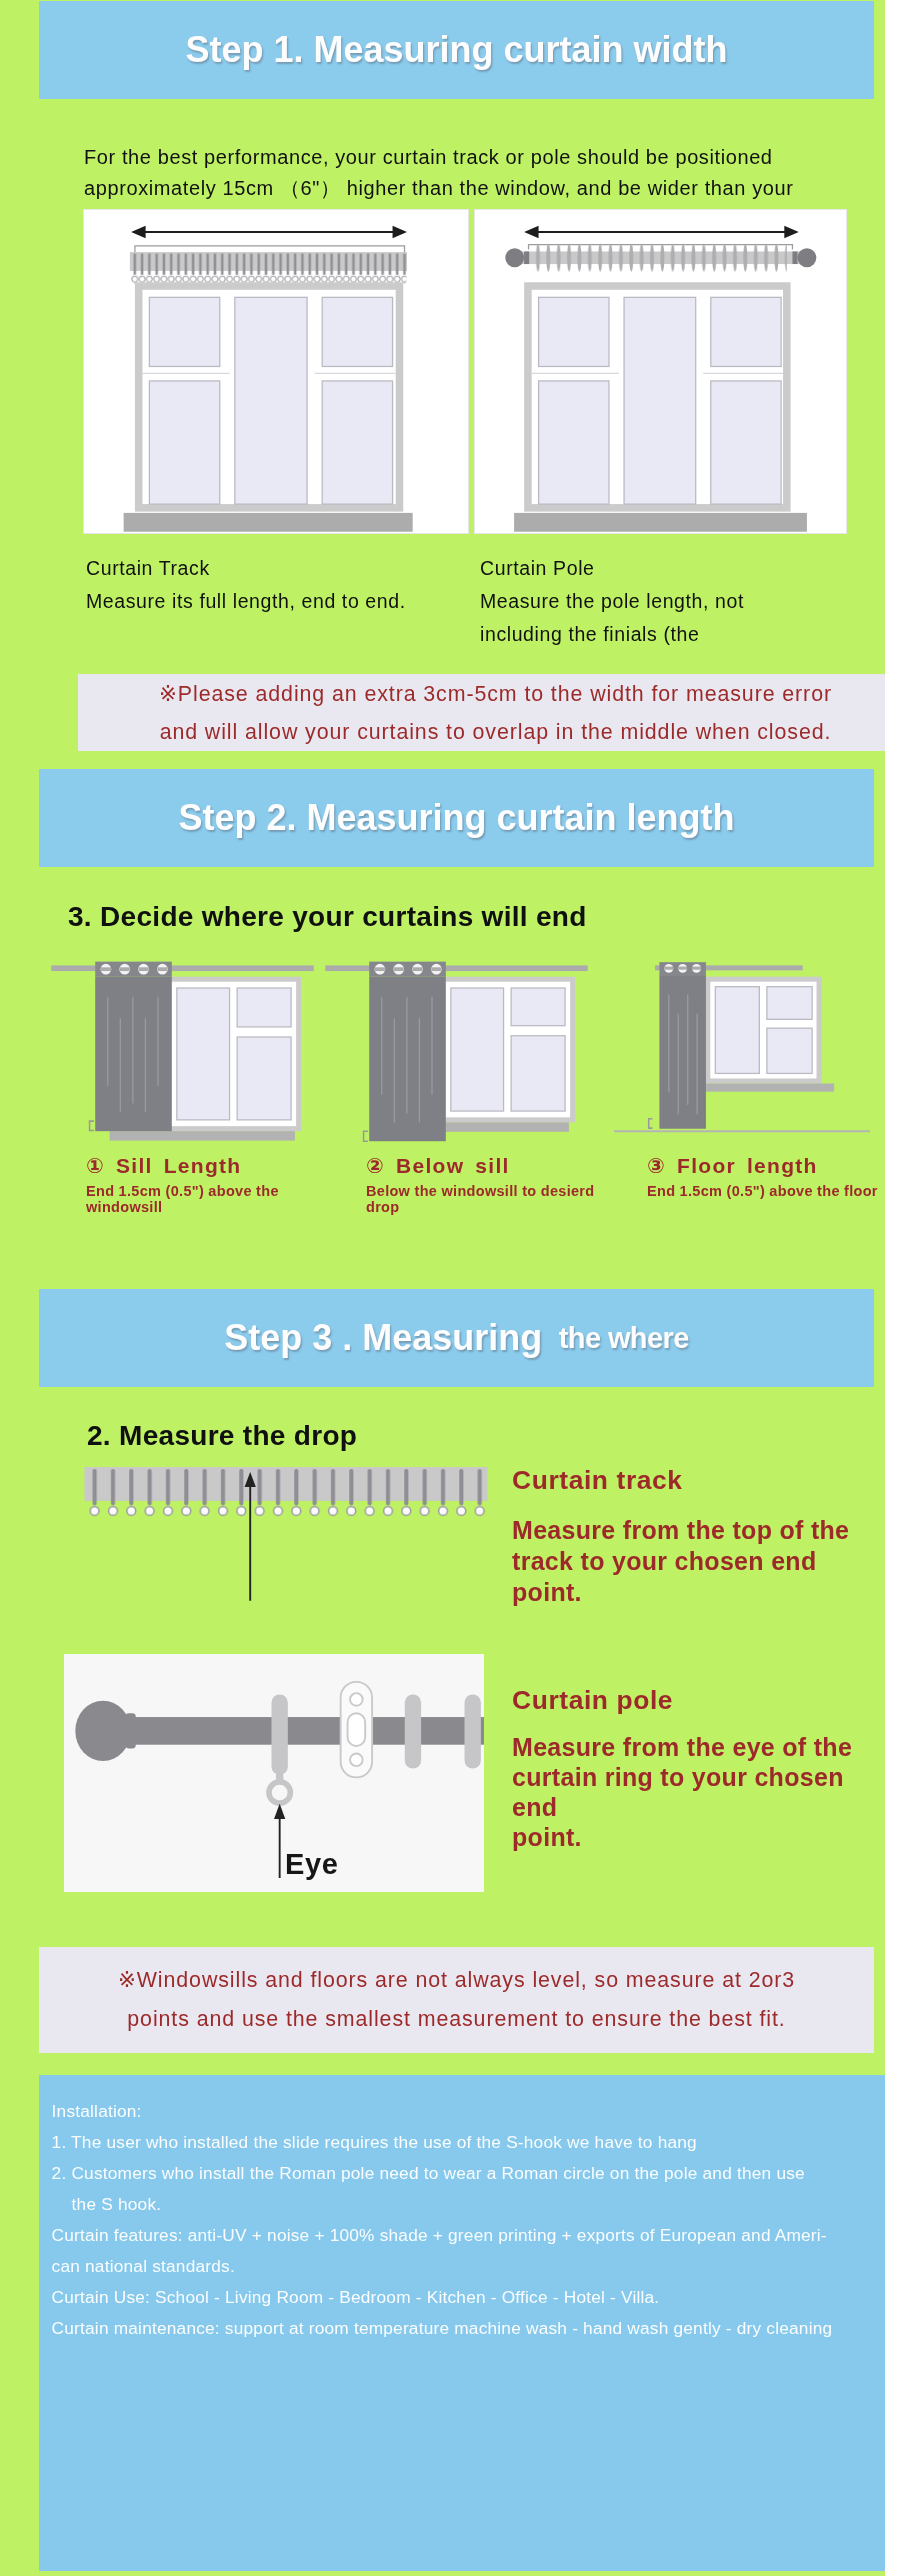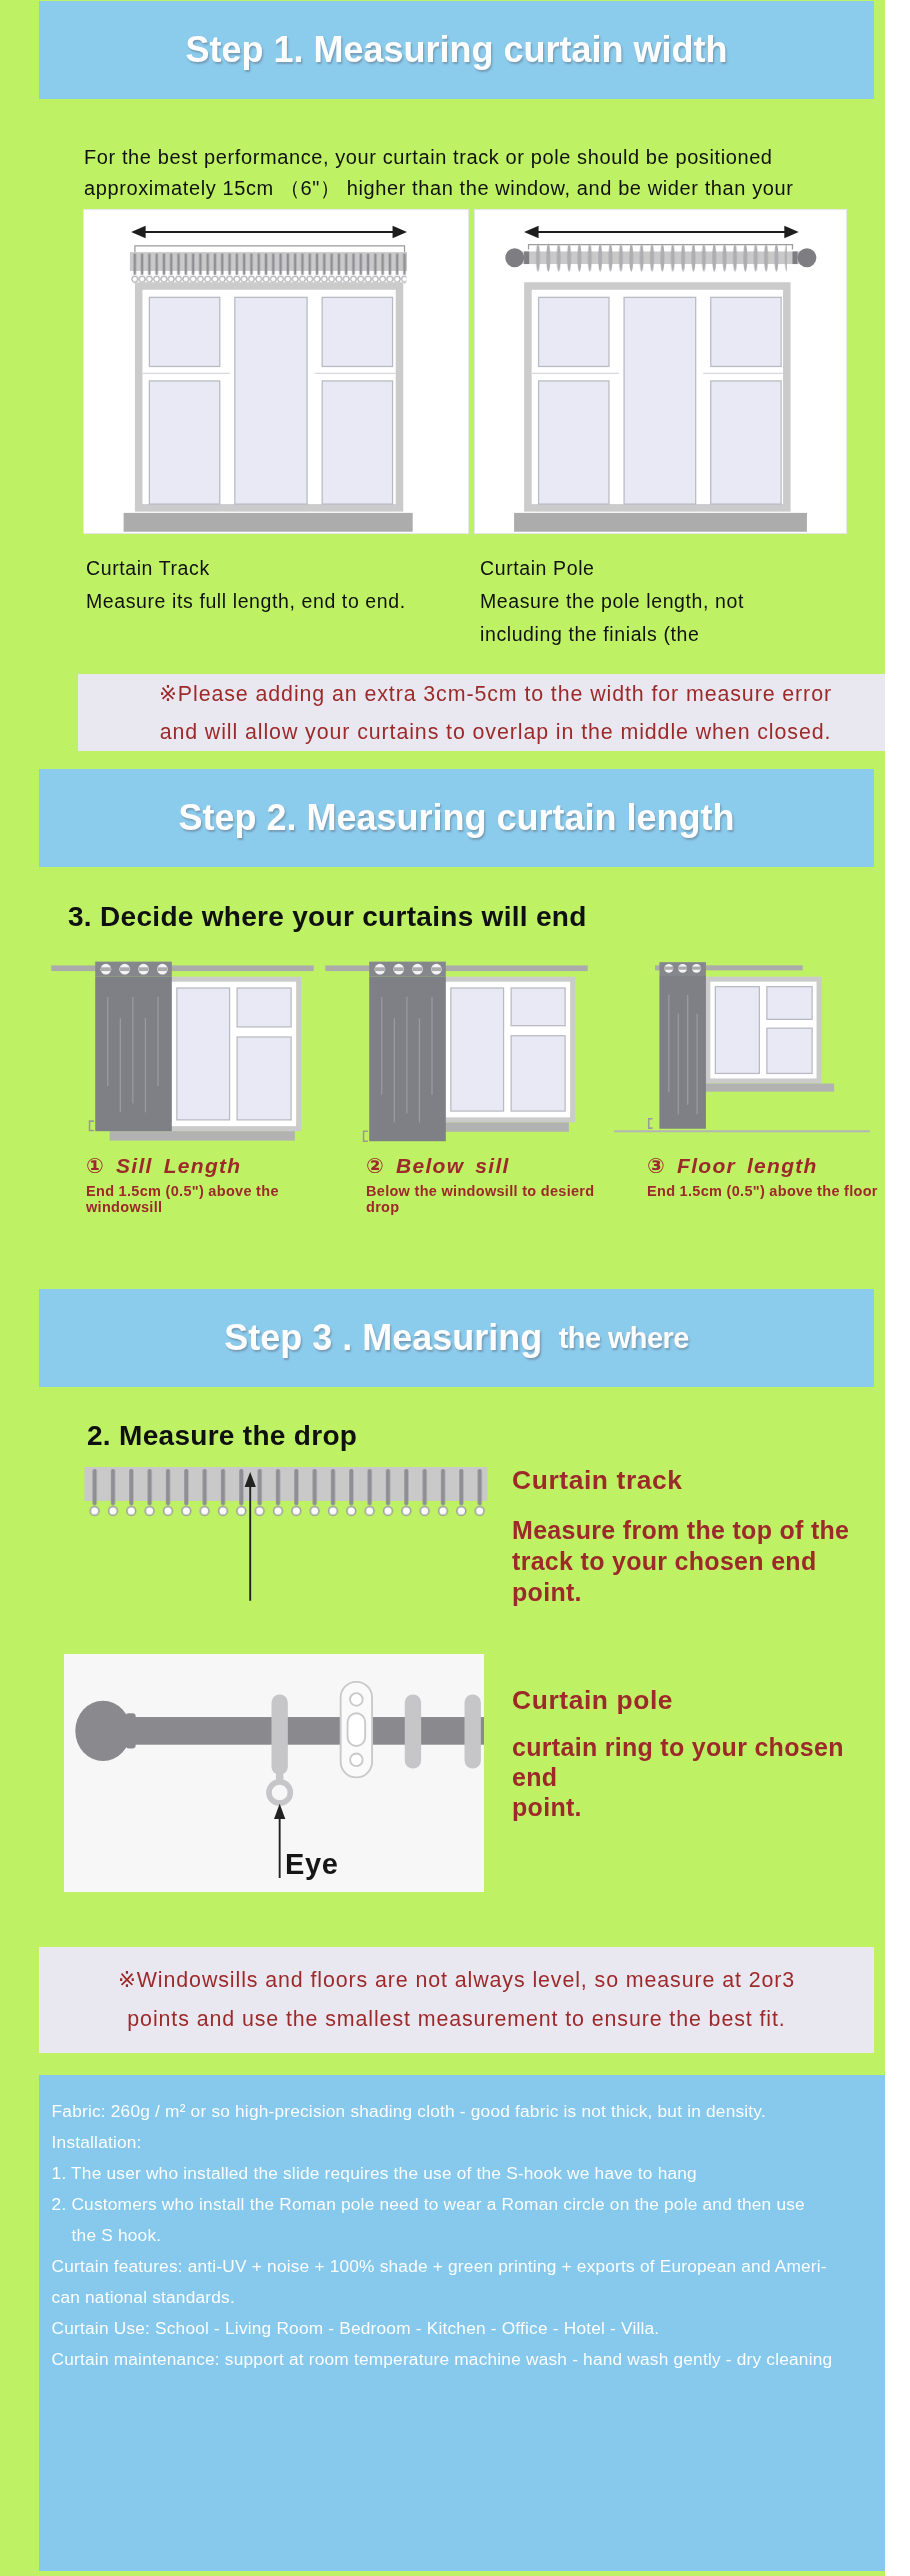--- a/index.html
+++ b/index.html
@@ -11,21 +11,21 @@
                text-shadow:1.3px 1.9px 1.9px rgba(90,100,115,0.45);}
   .banner-sub{font-size:29px;font-weight:700;color:#FDFDFD;margin-left:16.4px;letter-spacing:-0.6px;
               text-shadow:1.3px 1.9px 1.9px rgba(90,100,115,0.45);}
   .intro{font-size:20px;letter-spacing:0.6px;line-height:31px;color:#111;}
   .illus{border:0.6px solid #E6E6E6;background:#fff;}
   .cap{font-size:19.5px;letter-spacing:0.6px;line-height:33px;color:#111;}
   .notebox{left:39px;width:835px;background:#E9E8F1;display:flex;flex-direction:column;
            align-items:center;justify-content:center;}
   .noteline{font-size:21.4px;font-weight:400;letter-spacing:0.9px;line-height:38px;color:#9D2A2A;}
   .h1{font-size:28px;font-weight:700;letter-spacing:0.3px;color:#101010;}
-  .opt-title{font-size:21px;font-weight:700;letter-spacing:1.3px;word-spacing:3.8px;color:#9D2A2A;font-style:italic;}
+  .opt-title{font-size:21px;font-weight:700;letter-spacing:1.3px;word-spacing:3.8px;color:#9D2A2A;}
   .opt-desc{font-size:14.5px;font-weight:700;letter-spacing:0.3px;color:#9D2A2A;margin-top:5px;}
   .red-h{font-size:26.4px;font-weight:700;letter-spacing:0.6px;color:#9D2A2A;}
   .red-line{font-size:25px;font-weight:700;letter-spacing:0.3px;line-height:31px;color:#9D2A2A;}
   .polebox{background:#F7F7F7;}
   .eye-label{font-size:29px;font-weight:700;color:#161616;letter-spacing:0.6px;}
   .bluebox{left:39px;width:848px;height:496px;background:#86C9EC;box-sizing:border-box;
            padding:21.4px 11.3px 0 12.6px;}
   .blue-line{font-size:17.3px;line-height:31px;color:#FBFDFF;letter-spacing:0.2px;white-space:pre-wrap;}
 </style>
 </head>
@@ -294,32 +294,32 @@
       <circle cx="343" cy="220" r="17" fill="none" stroke="#C6C6C9" stroke-width="9"></circle>
 
       <line x1="343" y1="252" x2="343" y2="356" stroke="#222222" stroke-width="3"></line>
       <polygon points="343,238 334,262 352,262" fill="#222222"></polygon>
     </svg>
     <span class="eye-label" style="position:absolute;left:221px;top:194px;">Eye</span>
   </div>
   <div class="abs" style="left:512px;top:1685px;width:365px;">
     <div class="red-h">Curtain pole</div>
     <div style="margin-top:16.4px;">
+      <div class="red-line" style="line-height:30px;">Measure from the eye of the</div>
       <div class="red-line" style="line-height:30px;">curtain ring to your chosen end</div>
       <div class="red-line" style="line-height:30px;">point.</div>
     </div>
   </div>
 
   <div class="abs notebox" style="top:1947px;height:106px;">
     <div class="noteline" style="line-height:39px;">※Windowsills and floors are not always level, so measure at 2or3</div>
     <div class="noteline" style="line-height:39px;">points and use the smallest measurement to ensure the best fit.</div>
   </div>
 
   <div class="abs bluebox" style="top:2075px;">
-    <div class="blue-line">Fabric: 260g / m² or so high-precision shading cloth - good fabric is not thick, but in density.</div>
     <div class="blue-line">Installation:</div>
     <div class="blue-line">1. The user who installed the slide requires the use of the S-hook we have to hang</div>
     <div class="blue-line">2. Customers who install the Roman pole need to wear a Roman circle on the pole and then use</div>
     <div class="blue-line">    the S hook.</div>
     <div class="blue-line">Curtain features: anti-UV + noise + 100% shade + green printing + exports of European and Ameri-</div>
     <div class="blue-line">can national standards.</div>
     <div class="blue-line">Curtain Use: School - Living Room - Bedroom - Kitchen - Office - Hotel - Villa.</div>
     <div class="blue-line">Curtain maintenance: support at room temperature machine wash - hand wash gently - dry cleaning</div>
   </div>
 

